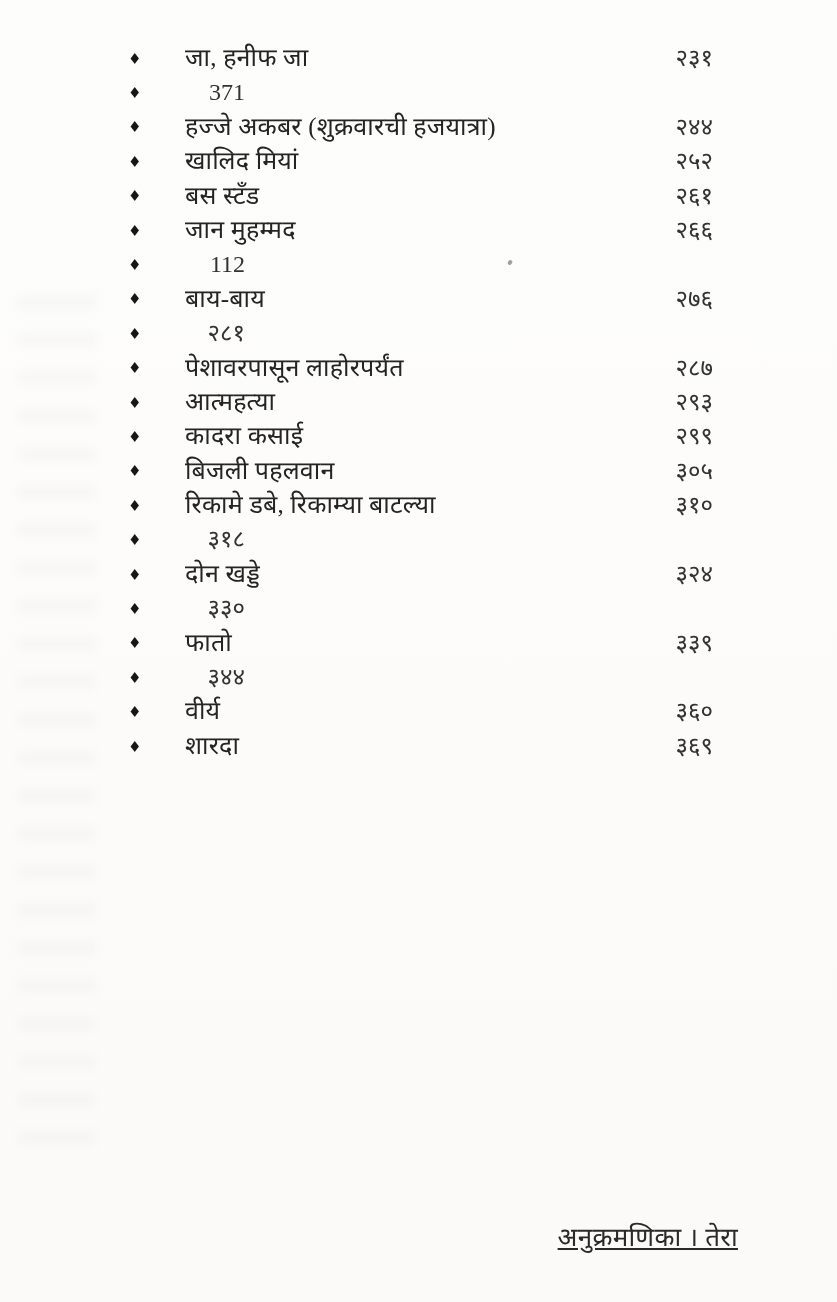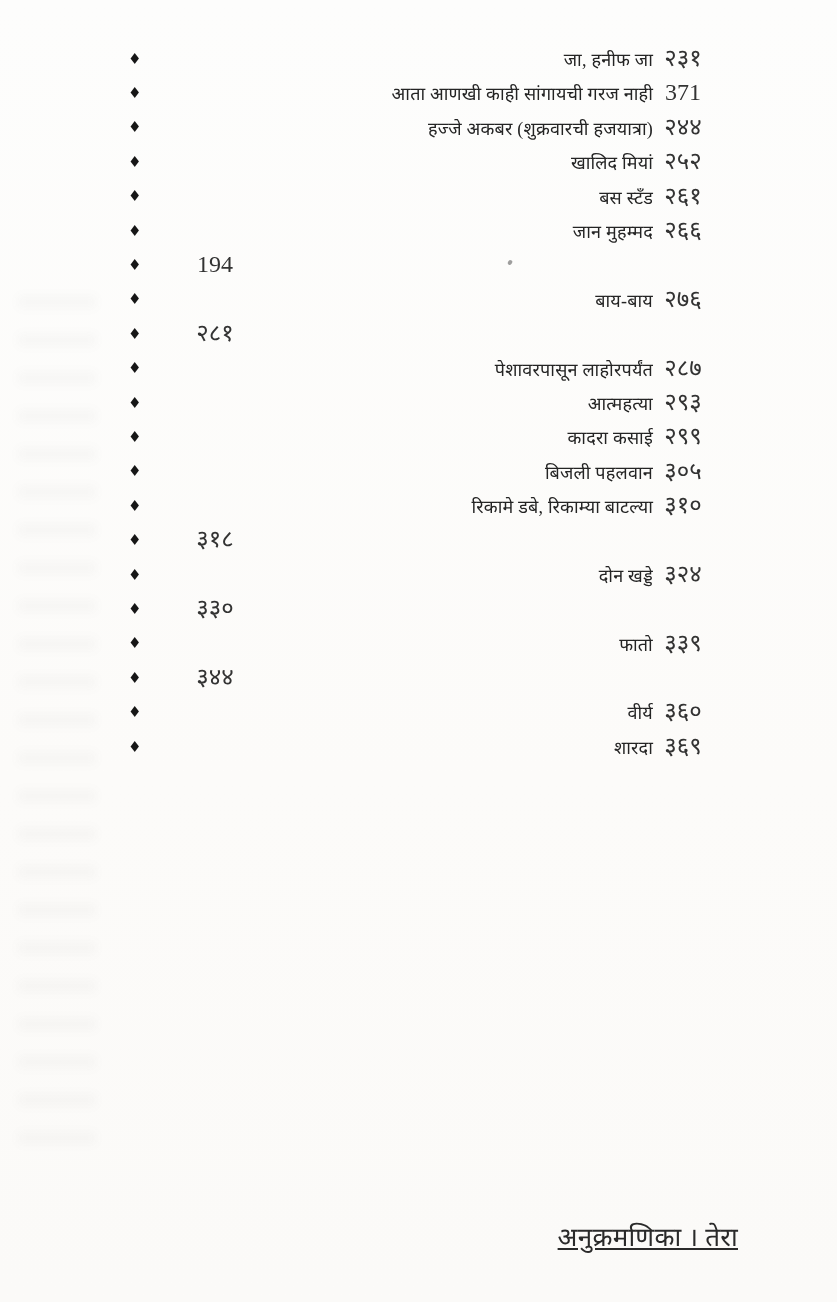--- a/index.html
+++ b/index.html
@@ -66,31 +66,30 @@
     flex: 0 0 57px;
     font-family: "DejaVu Sans", sans-serif;
     font-size: 15px;
     color: #161616;
     align-self: center;
     line-height: 1;
     padding-top: 2px;
   }
   .title {
     flex: 1 1 auto;
-    font-size: 18px;
+    font-size: 25px;
     line-height: 34.4px;
     color: #242424;
     white-space: nowrap;
     letter-spacing: 0.2px;
-    text-align: right;
   }
   .pagenum {
     flex: 0 0 auto;
     min-width: 60px;
-    text-align: center;
+    text-align: right;
     font-size: 24px;
     line-height: 34.4px;
     color: #333333;
   }
   .footer {
     position: absolute;
     top: 1221px;
     right: 99px;
     font-size: 26px;
     line-height: 34px;
@@ -106,21 +105,20 @@
 
   <div class="toc" id="toc">
   <div class="row">
     <span class="bullet">♦</span>
     <span class="title">जा, हनीफ जा</span>
     <span class="pagenum">२३१</span>
   </div>
 
   <div class="row">
     <span class="bullet">♦</span>
-    <span class="title">आता आणखी काही सांगायची गरज नाही</span>
     <span class="pagenum">371</span>
   </div>
 
   <div class="row">
     <span class="bullet">♦</span>
     <span class="title">हज्जे अकबर (शुक्रवारची हजयात्रा)</span>
     <span class="pagenum">२४४</span>
   </div>
 
   <div class="row">
@@ -136,21 +134,21 @@
   </div>
 
   <div class="row">
     <span class="bullet">♦</span>
     <span class="title">जान मुहम्मद</span>
     <span class="pagenum">२६६</span>
   </div>
 
   <div class="row">
     <span class="bullet">♦</span>
-    <span class="pagenum">194</span>
+    <span class="pagenum">112</span>
   </div>
 
   <div class="row">
     <span class="bullet">♦</span>
     <span class="title">बाय-बाय</span>
     <span class="pagenum">२७६</span>
   </div>
 
   <div class="row">
     <span class="bullet">♦</span>

